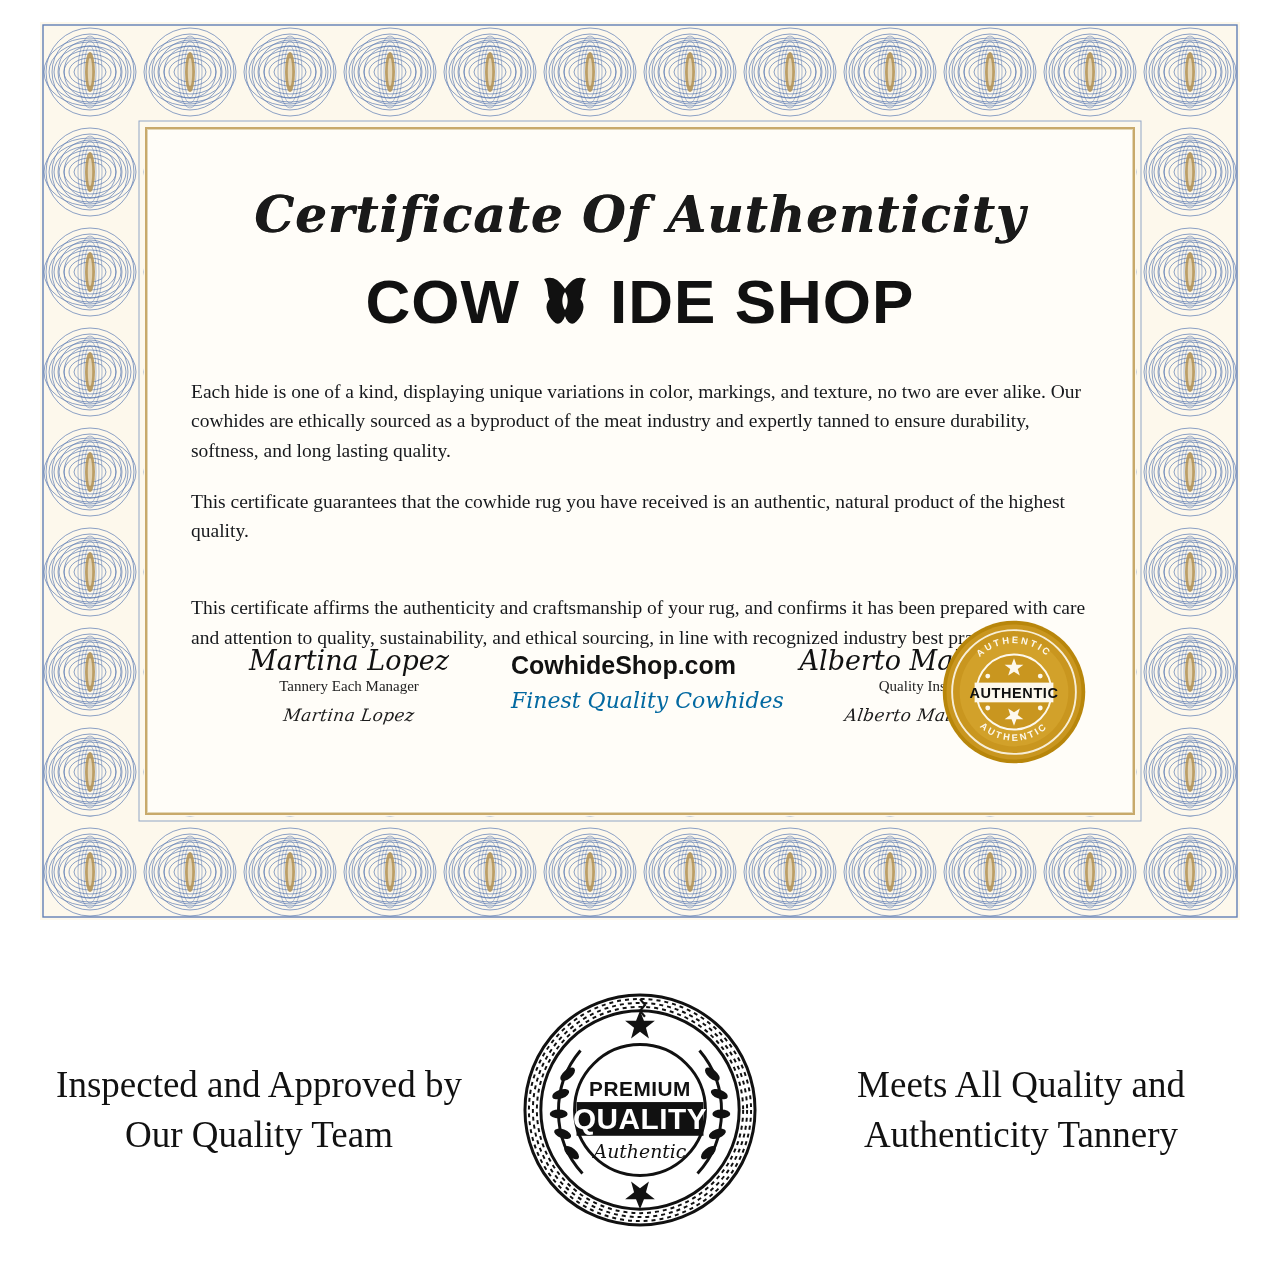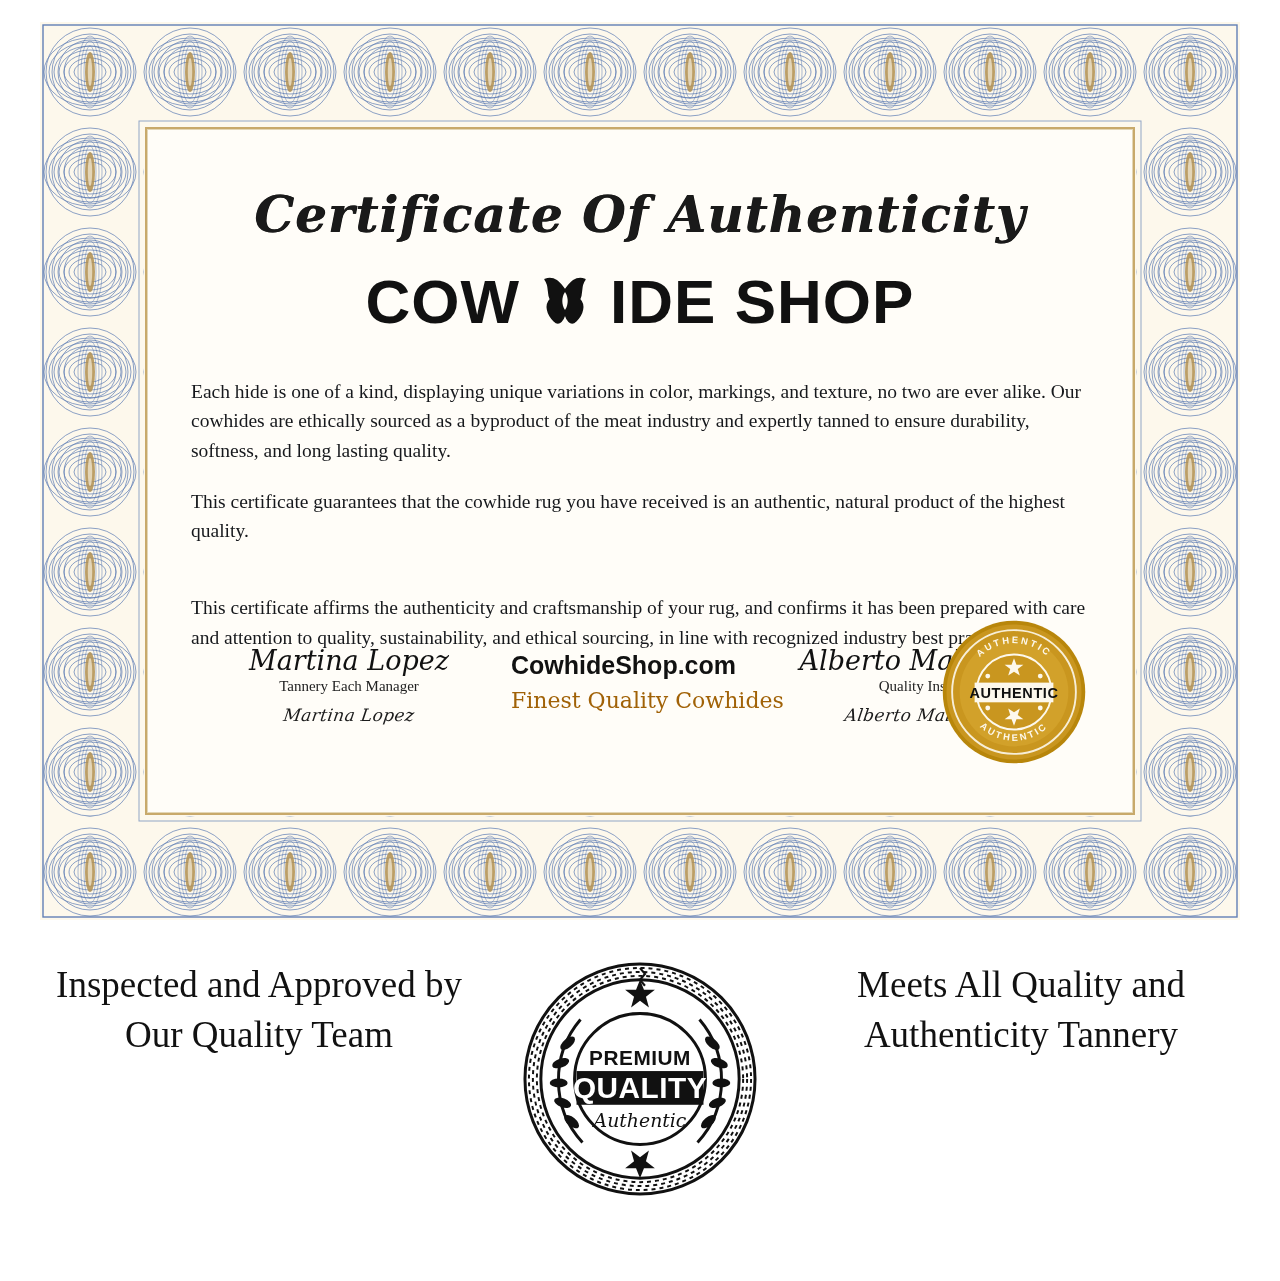--- a/index.html
+++ b/index.html
@@ -140,22 +140,23 @@
   }
   .site-name {
     font-family: "Liberation Sans", sans-serif;
     font-weight: 700;
     font-size: 25px;
     color: #111;
     white-space: nowrap;
   }
   .site-tag {
     font-family: "DejaVu Serif", serif;
+    font-style: italic;
     font-size: 22px;
-    color: #a16207;
+    color: #0369a1;
     margin-top: 8px;
     white-space: nowrap;
   }
 
   
   .gold-seal {
     position: absolute;
     right: 10px;
     bottom: 20px;
     width: 150px;
@@ -163,21 +164,21 @@
   }
 
   
   .bottom-band {
     position: absolute;
     left: 0;
     top: 960px;
     width: 1280px;
     height: 300px;
     display: flex;
-    align-items: flex-start;
+    align-items: center;
     justify-content: space-between;
     padding: 0 44px;
   }
   .band-text {
     font-family: "Liberation Serif", serif;
     font-size: 37px;
     line-height: 1.35;
     color: #111;
     text-align: center;
     width: 430px;

